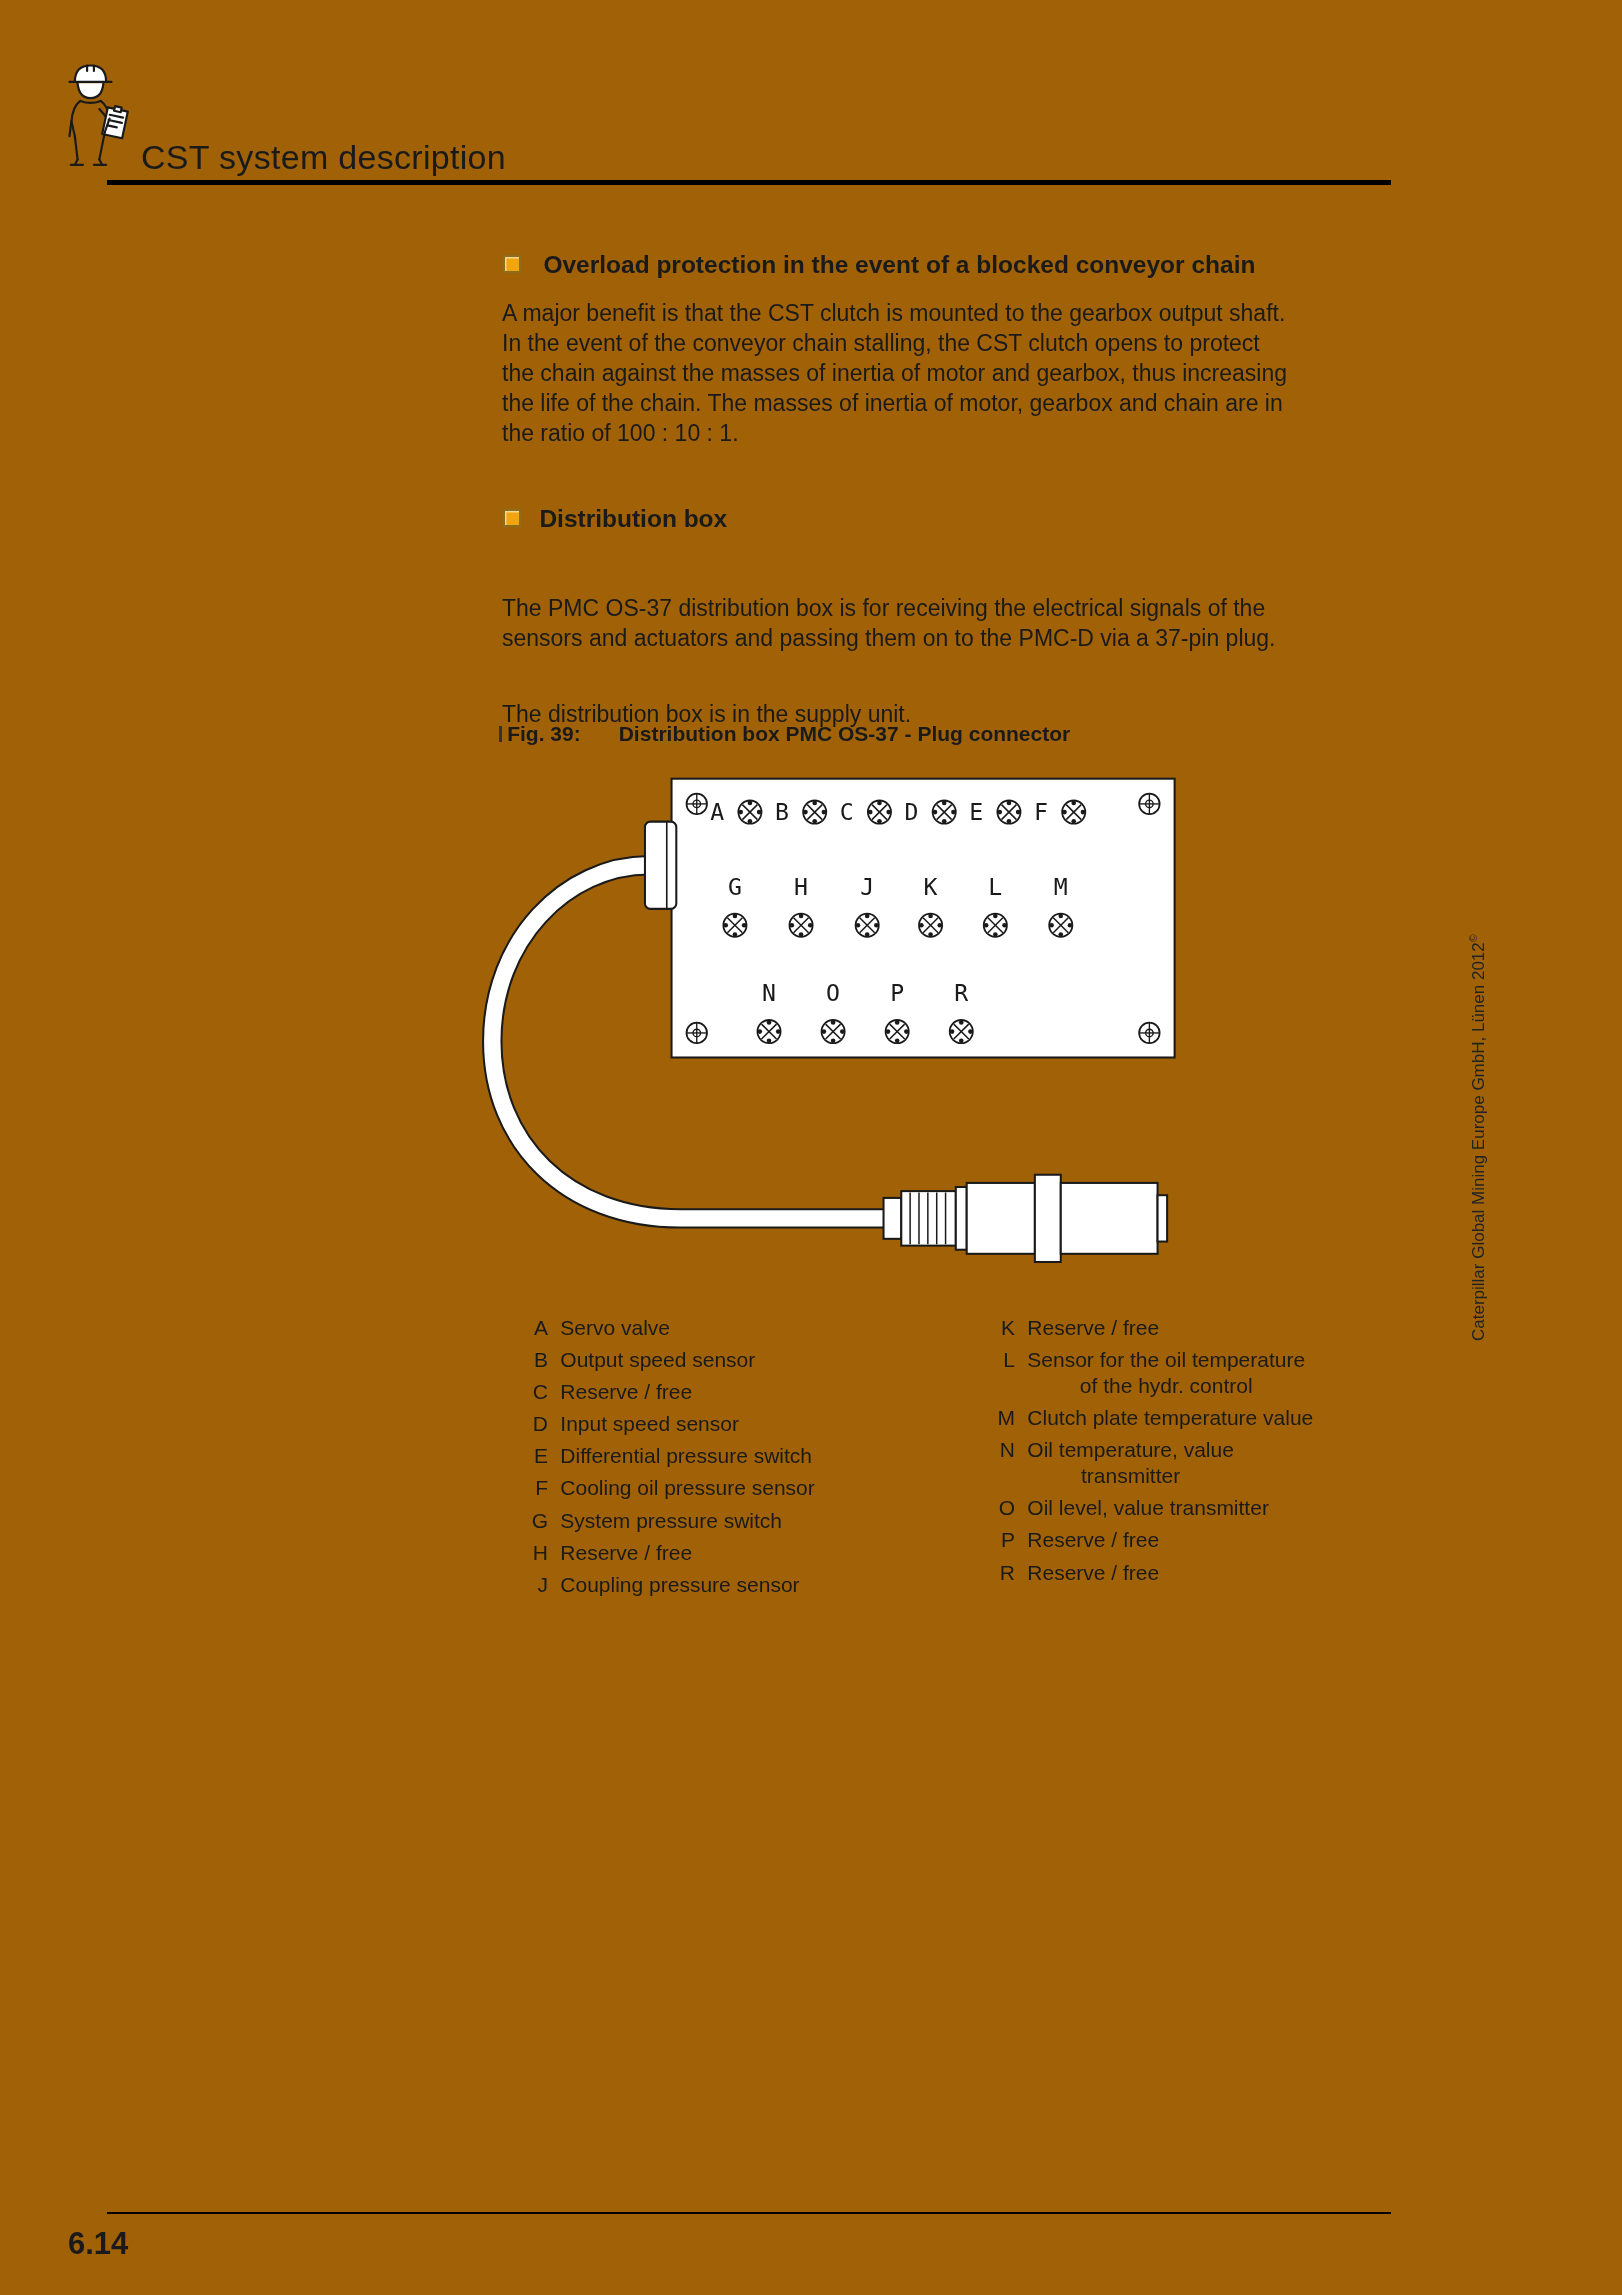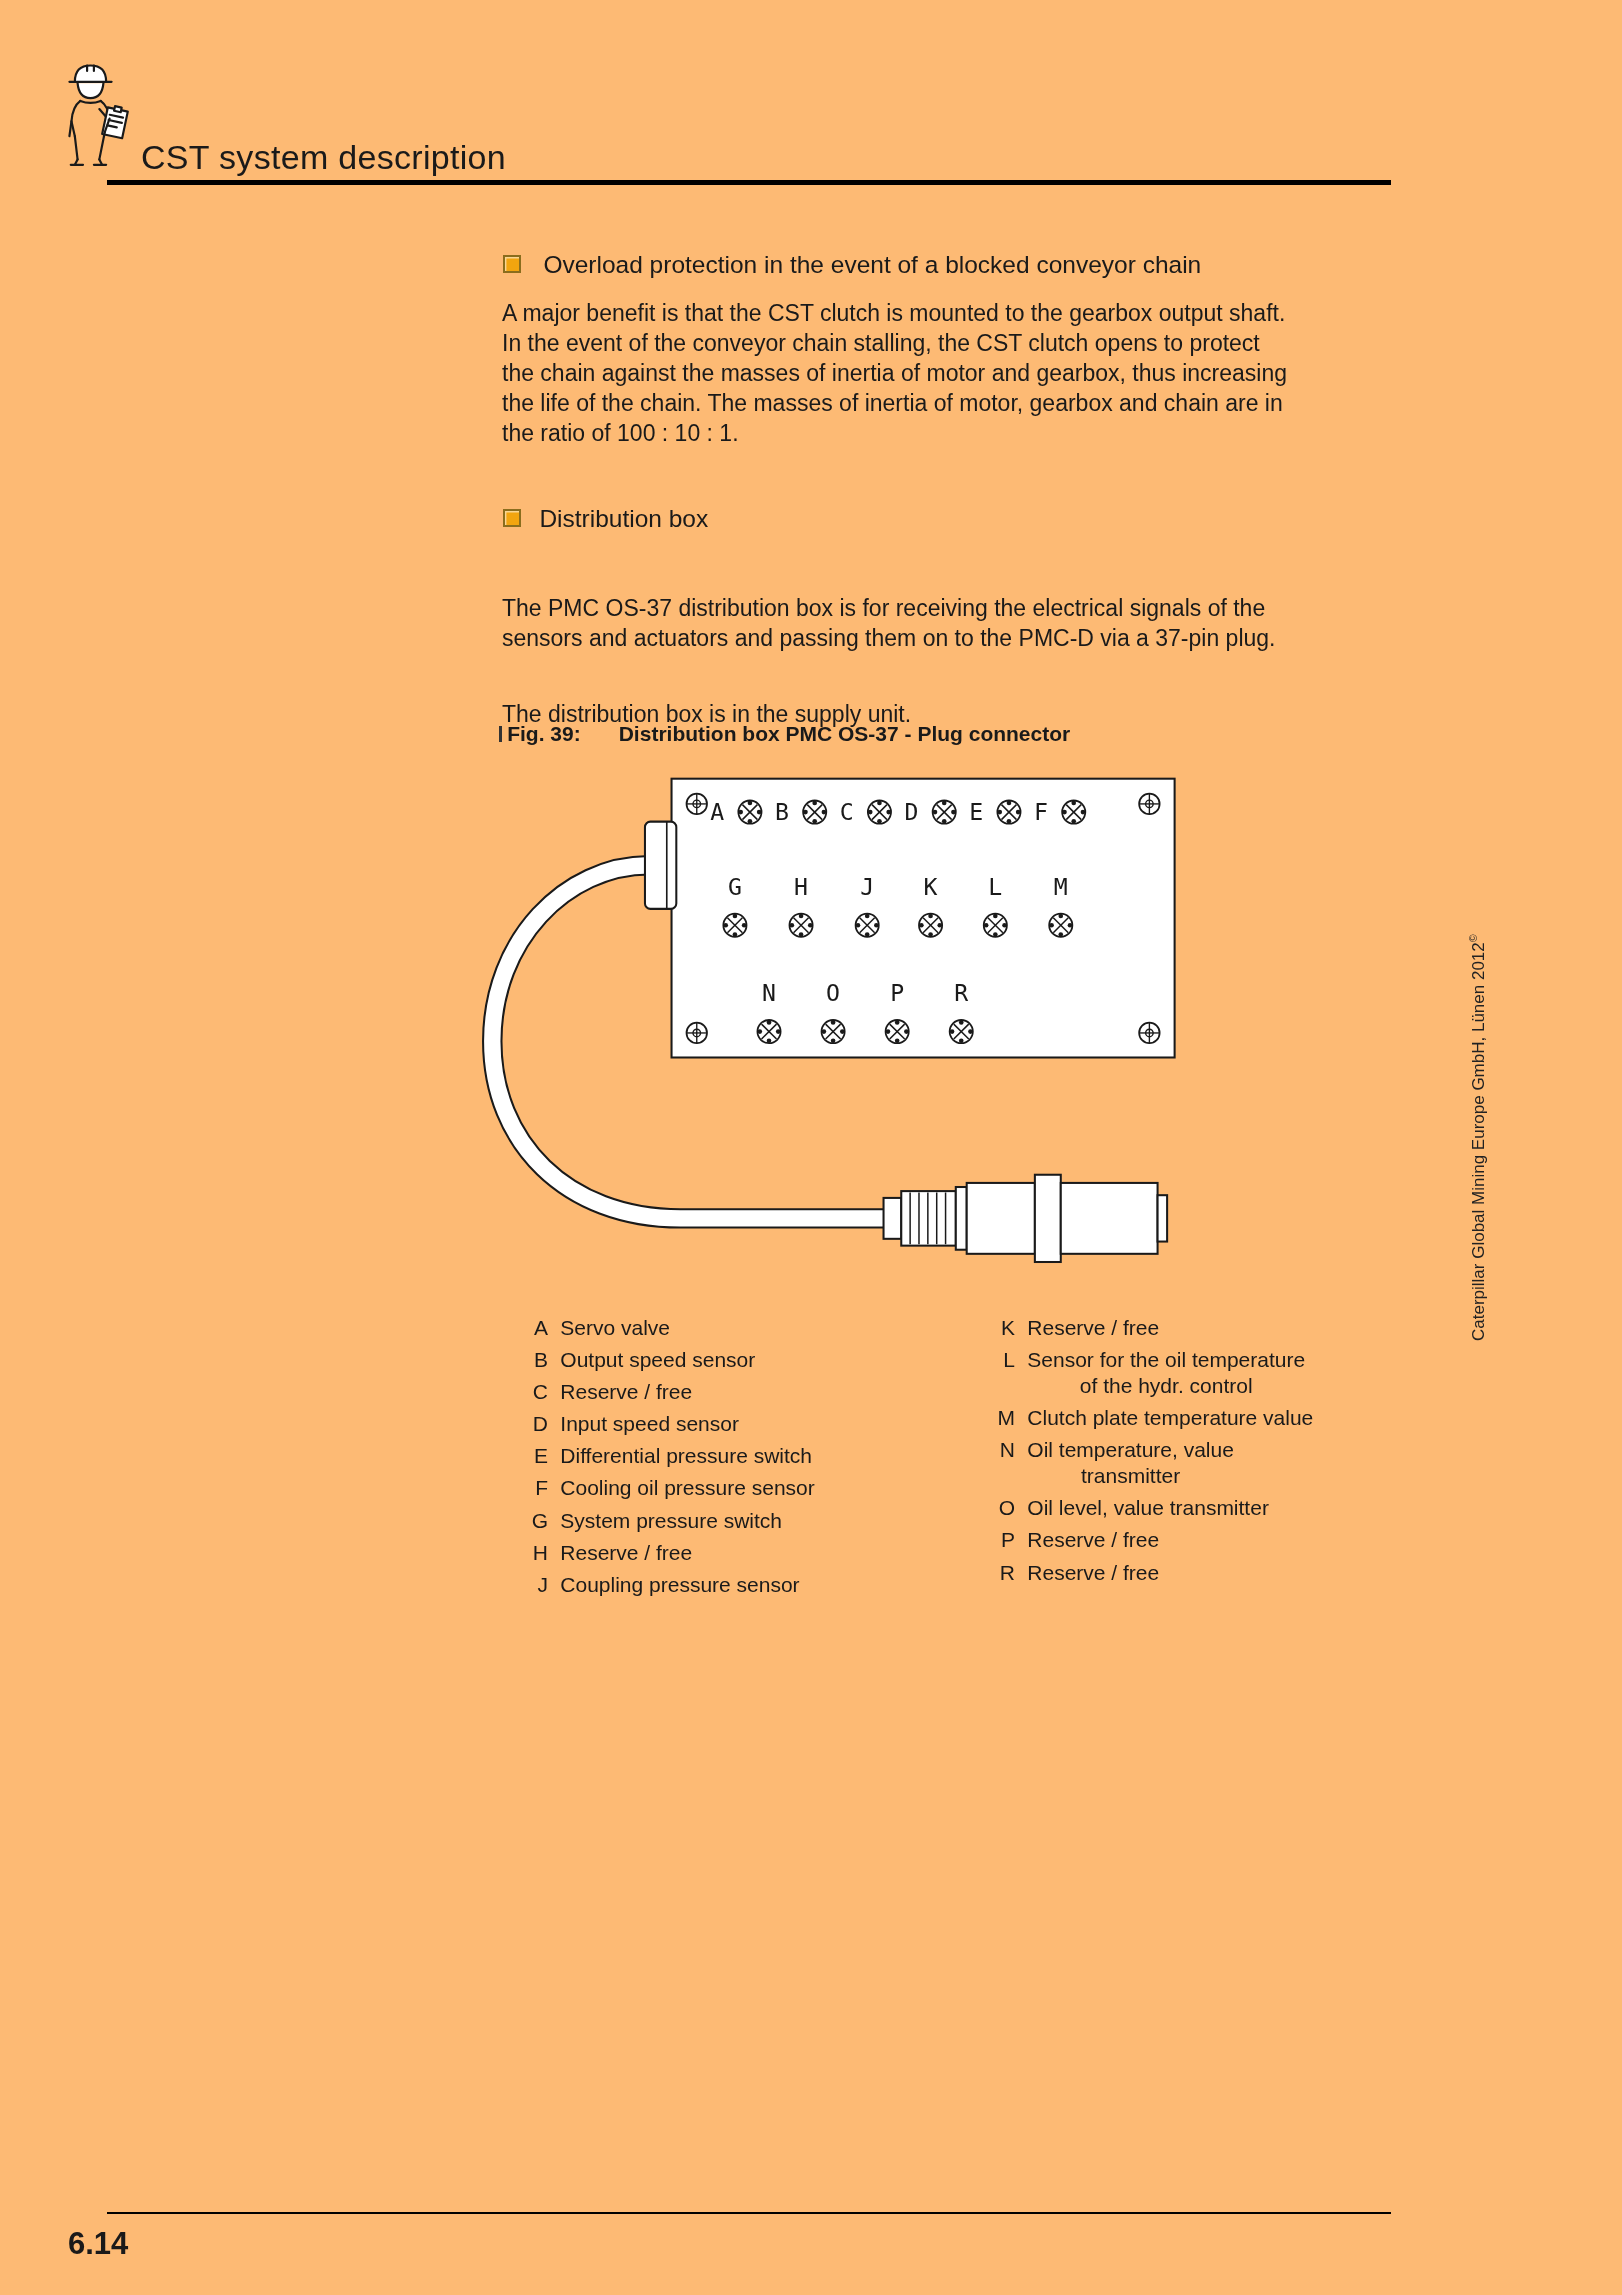--- a/index.html
+++ b/index.html
@@ -1,21 +1,21 @@
 <!DOCTYPE html>
 <html style="--ink: #1a1a1a; --accent-orange: #F2A50F; --accent-orange-border: #8A6D1D;font-size:11px"><head>
 <meta charset="utf-8">
 <style>
   * { margin: 0; padding: 0; box-sizing: border-box; }
   html, body { background: #ffffff; }
   .page {
     position: relative;
     width: 1622px;
     height: 2295px;
-    background: #fdba74;
+    background: #a16207;
     font-family: "Liberation Sans", sans-serif;
     color: var(--ink, #1a1a1a);
     overflow: hidden;
   }
   .abs { position: absolute; }
 
   
   .logo { left: 49px; top: 56px; width: 83px; height: 117px; }
   .title { left: 141px; top: 138px; font-size: 34px; font-weight: 400; letter-spacing: 0.3px; }
   .header-rule { left: 107px; top: 180px; width: 1284px; height: 4.8px; background: #000; }
@@ -23,21 +23,21 @@
   
   .bullet-row { display: flex; align-items: flex-start; gap: 22px; width: 886px; }
   .bullet-row.b1 { left: 503px; top: 249px; }
   .bullet-row.b2 { left: 503px; top: 503px; gap: 18px; }
   .bullet-square {
     flex: none; width: 18.4px; height: 18.4px; margin-top: 6.1px;
     background: var(--accent-orange, #F2A50F);
     border: 2.7px solid var(--accent-orange-border, #8A6D1D);
     box-shadow: inset 1.4px 1.4px 0 rgba(255,255,255,0.55);
   }
-  .bullet-label { font-size: 24.5px; line-height: 31px; }
+  .bullet-label { font-size: 24.5px; line-height: 31px; font-weight: bold; }
   .body-text { font-size: 23px; line-height: 30px; width: 791px; }
   .p1 { left: 502px; top: 298px; }
   .p2 { left: 502px; top: 553px; margin-top: 40px; }
   .p3 { left: 502px; top: 667px; margin-top: 32px; }
 
   
   .figcaption { left: 499px; top: 722px; display: flex; align-items: flex-end; font-size: 21px; font-weight: 700; }
   .fig-marker { width: 2.7px; height: 16.4px; background: #333; margin-right: 5.5px; align-self: center; }
   .figcaption .cap-label { margin-right: 38px; }
 

